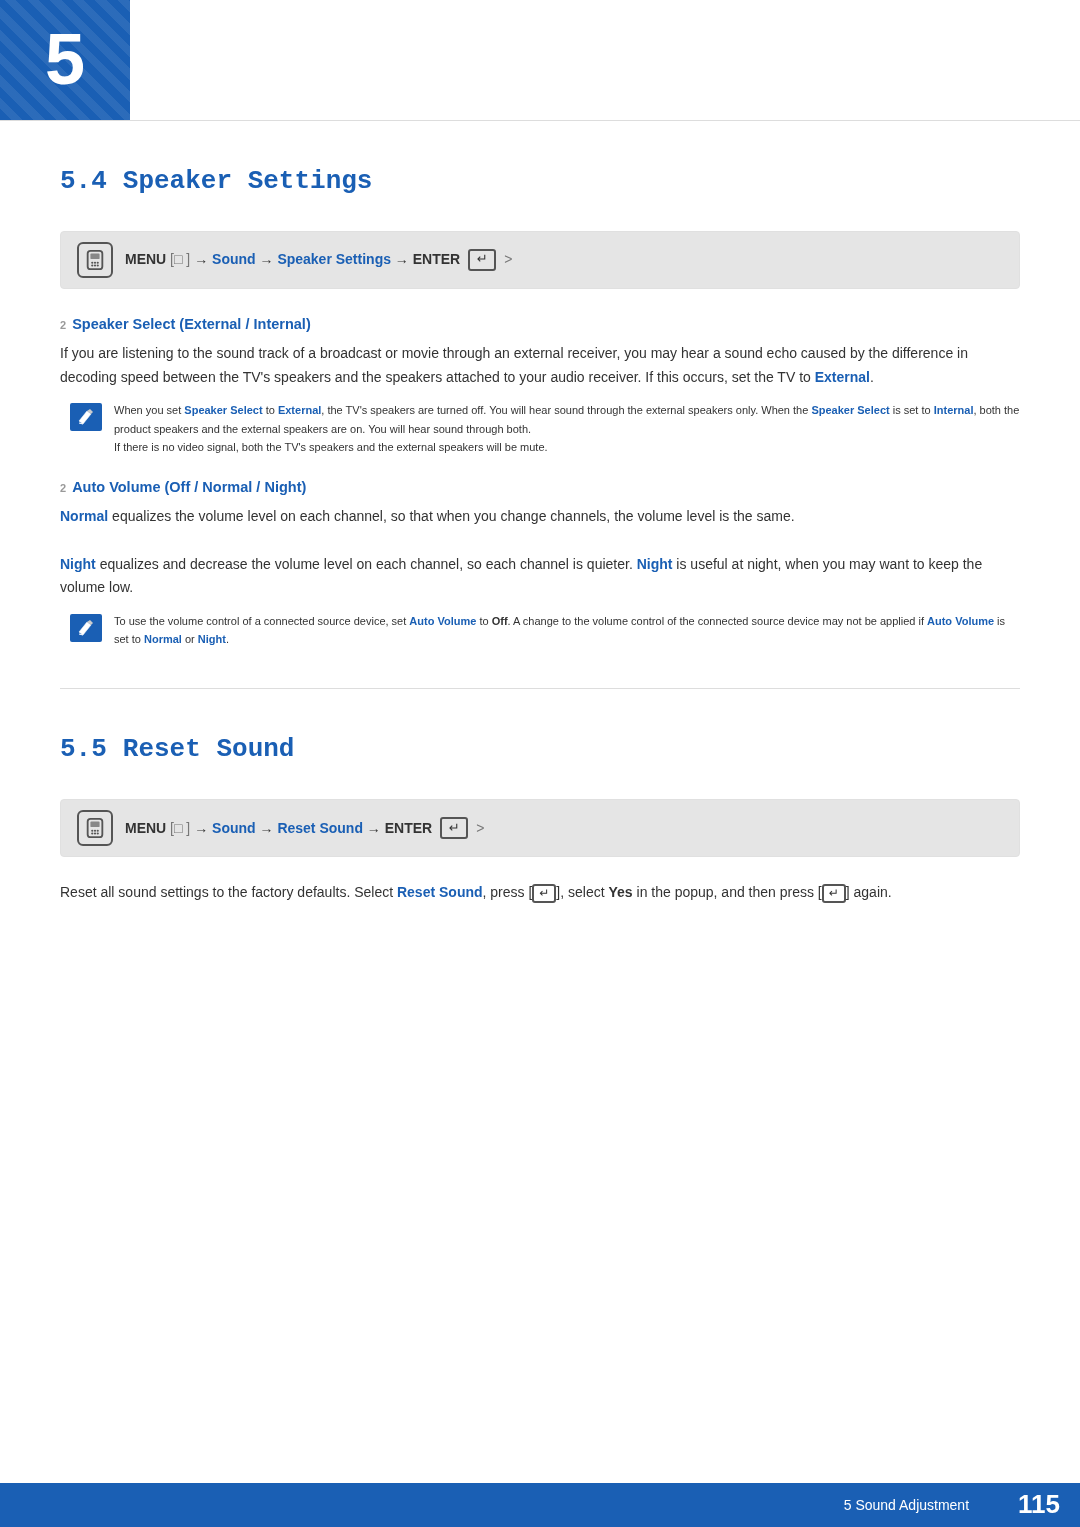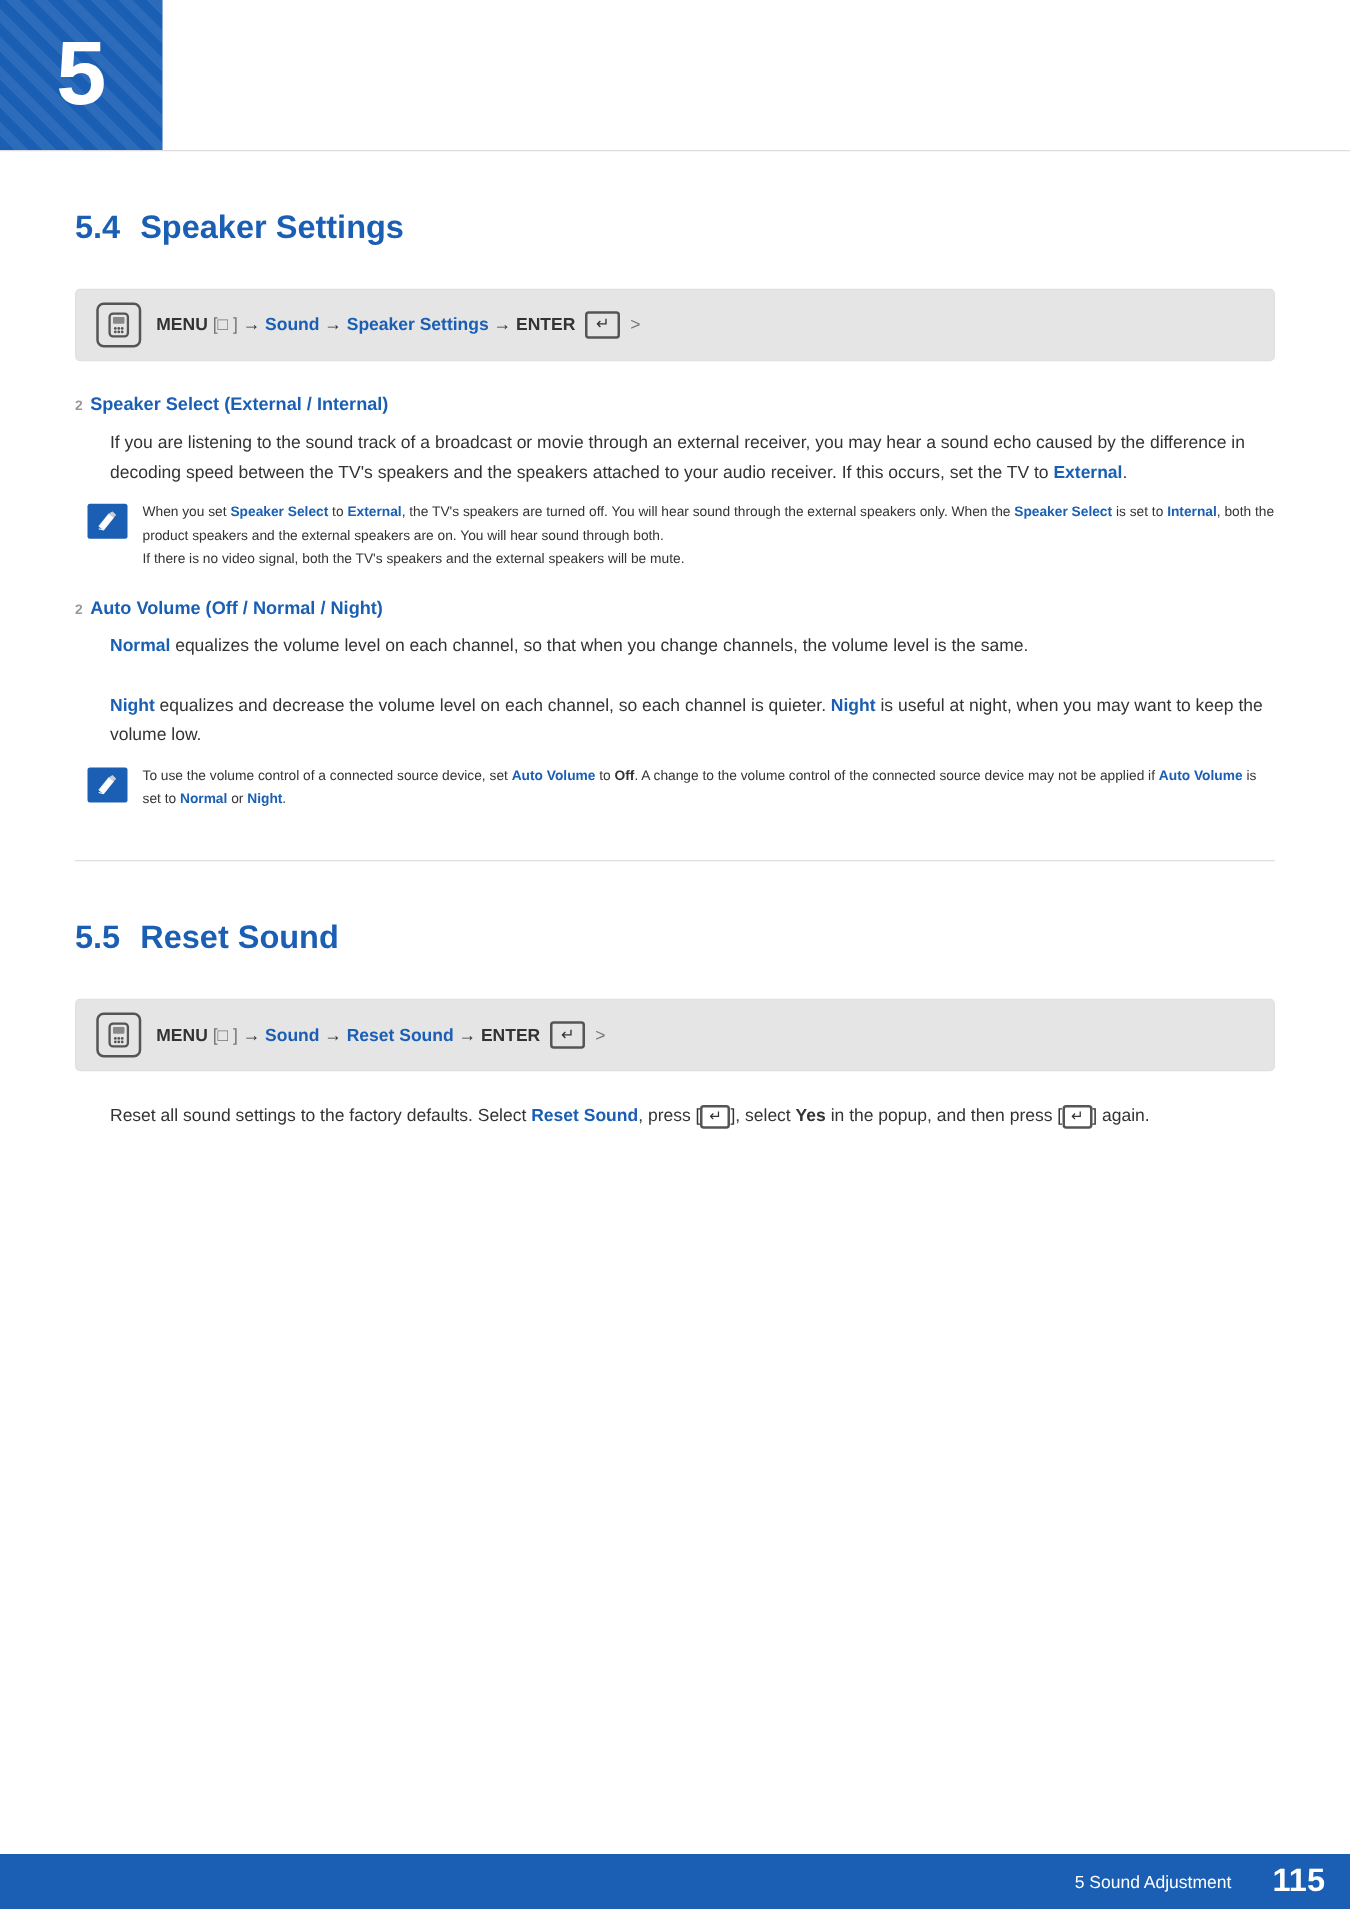--- a/index.html
+++ b/index.html
@@ -54,20 +54,21 @@
     .content {
       padding: 0 60px 80px 60px;
     }
 
     
     .section-heading {
       display: flex;
       align-items: flex-start;
       gap: 16px;
       margin-bottom: 28px;
+      font-family: Liberation Mono, monospace;
     }
 
     .section-number {
       font-size: 26px;
       font-weight: bold;
       color: #1a5fb4;
     }
 
     .section-title {
       font-size: 26px;
@@ -143,21 +144,20 @@
       font-size: 11px;
       color: #999;
       vertical-align: super;
     }
 
     .sub-item-content {
       font-size: 14px;
       color: #333;
       line-height: 1.7;
       margin-bottom: 10px;
-      margin-left: 28px;
     }
 
     .note-box {
       display: flex;
       gap: 12px;
       margin: 12px 0;
       padding-left: 10px;
     }
 
     .note-icon {
@@ -200,21 +200,21 @@
       position: fixed;
       bottom: 0;
       left: 0;
       width: 1080px;
       height: 44px;
       background: #1a5fb4;
       display: flex;
       align-items: center;
       justify-content: flex-end;
       padding-right: 20px;
-      gap: 14px;
+      gap: 30px;
     }
 
     .footer-text {
       color: #fff;
       font-size: 14px;
     }
 
     .footer-page {
       color: #fff;
       font-size: 26px;

